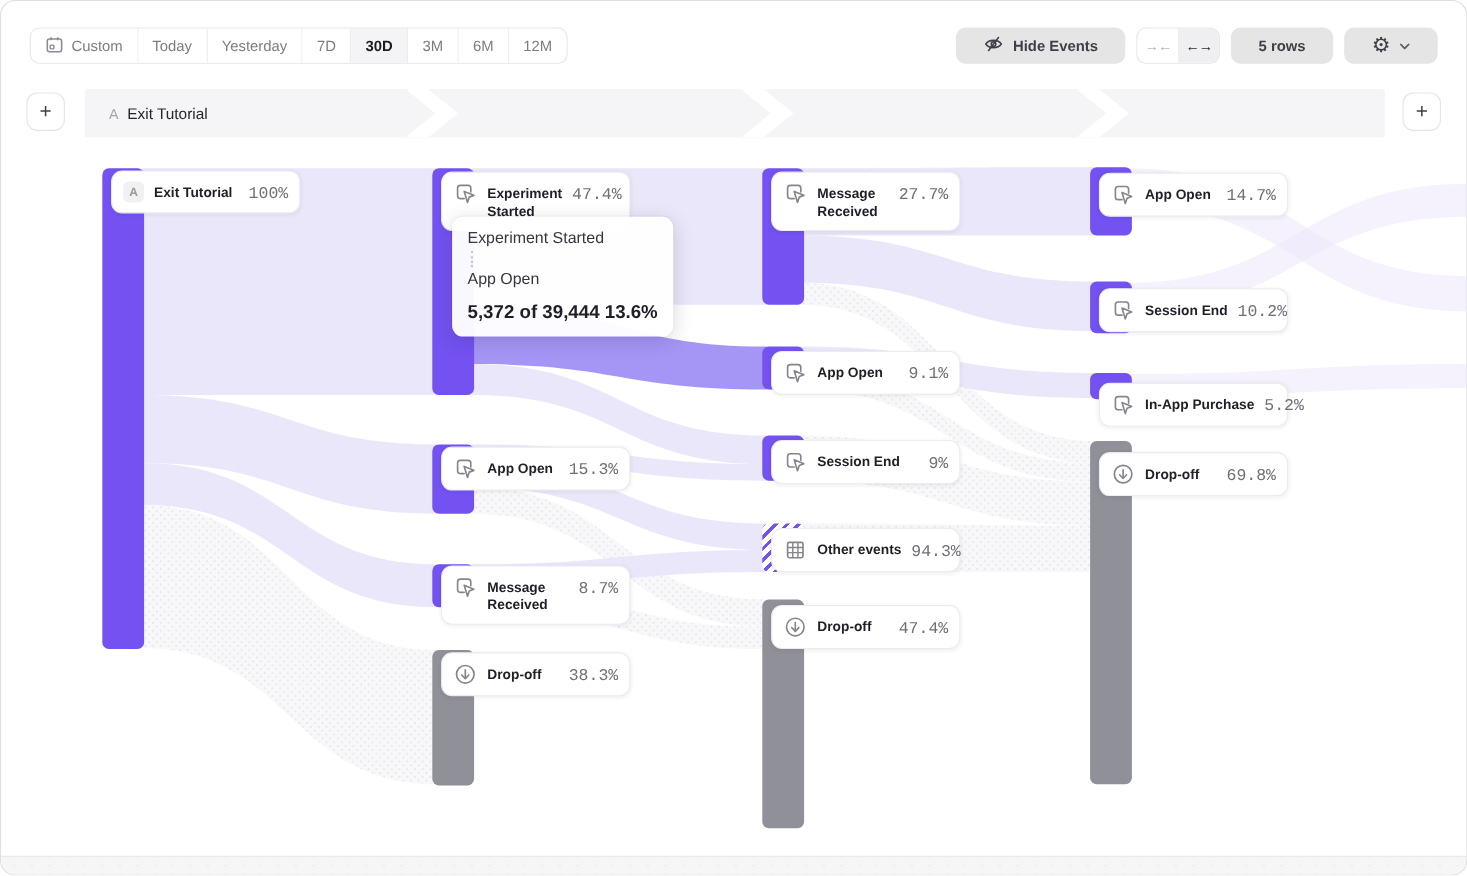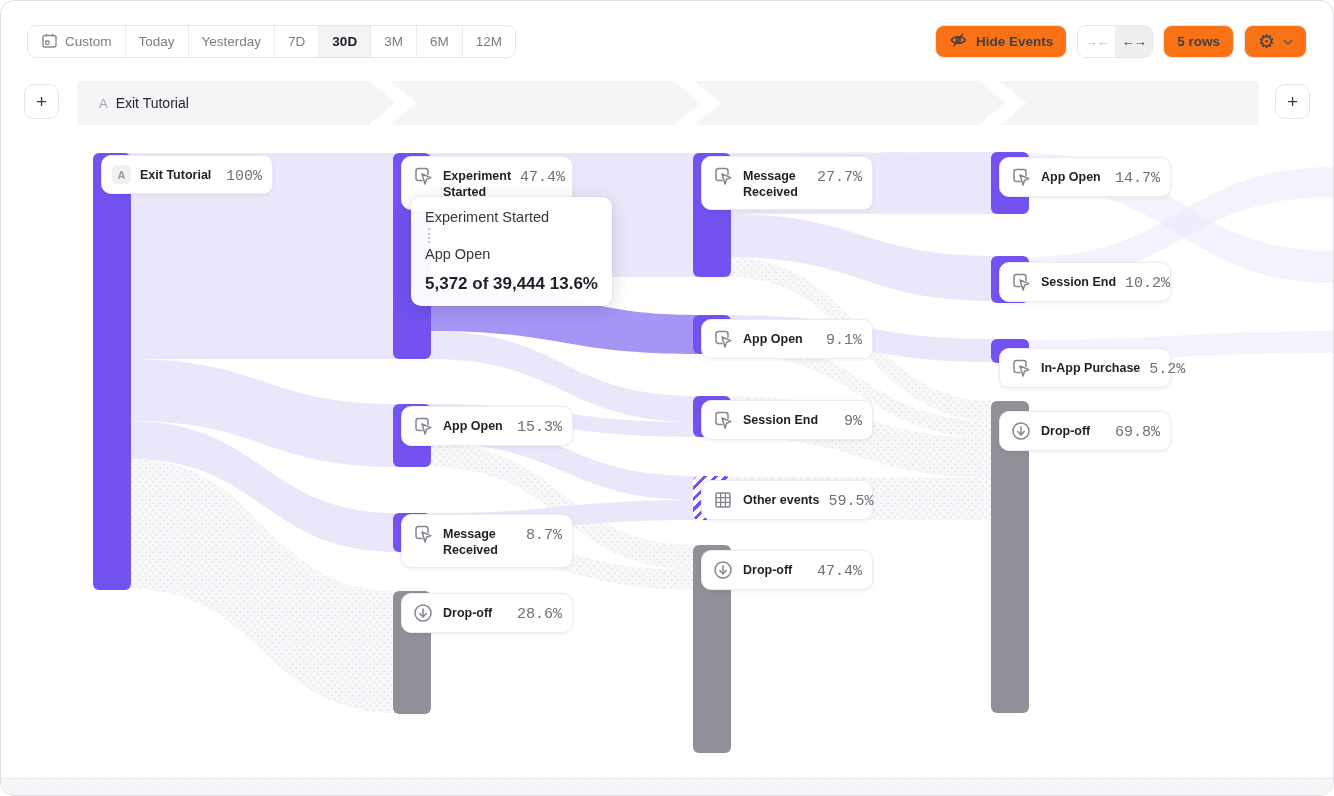--- a/index.html
+++ b/index.html
@@ -12,22 +12,22 @@
   .toolbar { position:absolute; top:24px; left:26px; right:26px; height:33px;
              display:flex; align-items:center; gap:10px; z-index:6; }
   .date-seg { display:flex; height:33px; border:1px solid #E5E5E9; border-radius:9px;
               overflow:hidden; background:#fff; }
   .date-seg .seg { display:flex; align-items:center; gap:7px; padding:0 13px;
                    font-size:13.5px; color:#7C7C85; background:#fff; border:none;
                    border-right:1px solid #ECECEF; cursor:pointer; font-family:inherit; }
   .date-seg .seg:last-child { border-right:none; }
   .date-seg .seg.active { background:#F4F4F6; color:#1C1C23; font-weight:700; }
   .tb-right { margin-left:auto; display:flex; align-items:center; gap:10px; }
-  .tb-btn { display:flex; align-items:center; gap:8px; height:33px; padding:0 13px;
-            border:1px solid #E5E5E9; border-radius:9px; background:#f97316; font-size:13.5px;
+  .tb-btn { display:flex; align-items:center; gap:8px; height:33px; padding:0 24px;
+            border:1px solid #E5E5E9; border-radius:9px; background:#e5e5e5; font-size:13.5px;
             color:#3F3F48; font-weight:600; cursor:pointer; font-family:inherit; }
   .seg2 { display:flex; height:33px; border:1px solid #E5E5E9; border-radius:9px;
           overflow:hidden; background:#fff; }
   .seg2 .cell { width:37px; display:flex; align-items:center; justify-content:center;
                 font-size:13px; letter-spacing:-1px; border:none; background:#fff;
                 color:#B8B8C0; cursor:pointer; font-family:inherit; }
   .seg2 .cell.active { background:#EFEFF2; color:#2A2A31; }
   .gear-glyph { font-size:19px; line-height:1; color:#3F3F48; }
   .chev { stroke:#5A5A63; stroke-width:1.6; fill:none; }
 
@@ -155,21 +155,21 @@
         <div class="pct">8.7%</div>
       </div>
       <div class="bar dropoff" style="left: 392px; top: 590px; height: 123px;"></div>
       <div class="card" style="left: 400px; top: 592px;">
         <span class="nicon"><svg class="nicon" viewBox="0 0 22 22">
             <circle cx="11" cy="11" r="8" fill="none" stroke="#85858E" stroke-width="1.5"></circle>
             <line x1="11" y1="7" x2="11" y2="14.5" stroke="#85858E" stroke-width="1.5" stroke-linecap="round"></line>
             <polyline points="7.8,11.6 11,15 14.2,11.6" fill="none" stroke="#85858E" stroke-width="1.5" stroke-linecap="round" stroke-linejoin="round"></polyline>
           </svg></span>
         <div class="nlabel">Drop-off</div>
-        <div class="pct">28.6%</div>
+        <div class="pct">38.3%</div>
       </div>
       <div class="bar event" style="left: 692px; top: 152px; height: 124px;"></div>
       <div class="card two" style="left: 700px; top: 155px;">
         <span class="nicon"><svg class="nicon" viewBox="0 0 22 22">
             <path d="M16 9.5 V6 a2.5 2.5 0 0 0 -2.5 -2.5 h-7 A2.5 2.5 0 0 0 4 6 v7 a2.5 2.5 0 0 0 2.5 2.5 H10" fill="none" stroke="#85858E" stroke-width="1.5" stroke-linecap="round"></path>
             <path d="M10 9 L18.8 12.6 L14.6 14.2 L13 19 Z" fill="#fff" stroke="#85858E" stroke-width="1.5" stroke-linejoin="round"></path>
           </svg></span>
         <div class="nlabel">Message Received</div>
         <div class="pct">27.7%</div>
       </div>
@@ -194,21 +194,21 @@
       <div class="bar other" style="left: 692px; top: 475px; height: 44px;"></div>
       <div class="card" style="left: 700px; top: 479px;">
         <span class="nicon"><svg class="nicon" viewBox="0 0 22 22">
             <rect x="4" y="4" width="14" height="14" rx="1.5" fill="none" stroke="#85858E" stroke-width="1.5"></rect>
             <line x1="8.7" y1="4" x2="8.7" y2="18" stroke="#85858E" stroke-width="1.3"></line>
             <line x1="13.4" y1="4" x2="13.4" y2="18" stroke="#85858E" stroke-width="1.3"></line>
             <line x1="4" y1="8.7" x2="18" y2="8.7" stroke="#85858E" stroke-width="1.3"></line>
             <line x1="4" y1="13.4" x2="18" y2="13.4" stroke="#85858E" stroke-width="1.3"></line>
           </svg></span>
         <div class="nlabel">Other events</div>
-        <div class="pct">59.5%</div>
+        <div class="pct">94.3%</div>
       </div>
       <div class="bar dropoff" style="left: 692px; top: 544px; height: 208px;"></div>
       <div class="card" style="left: 700px; top: 549px;">
         <span class="nicon"><svg class="nicon" viewBox="0 0 22 22">
             <circle cx="11" cy="11" r="8" fill="none" stroke="#85858E" stroke-width="1.5"></circle>
             <line x1="11" y1="7" x2="11" y2="14.5" stroke="#85858E" stroke-width="1.5" stroke-linecap="round"></line>
             <polyline points="7.8,11.6 11,15 14.2,11.6" fill="none" stroke="#85858E" stroke-width="1.5" stroke-linecap="round" stroke-linejoin="round"></polyline>
           </svg></span>
         <div class="nlabel">Drop-off</div>
         <div class="pct">47.4%</div>

